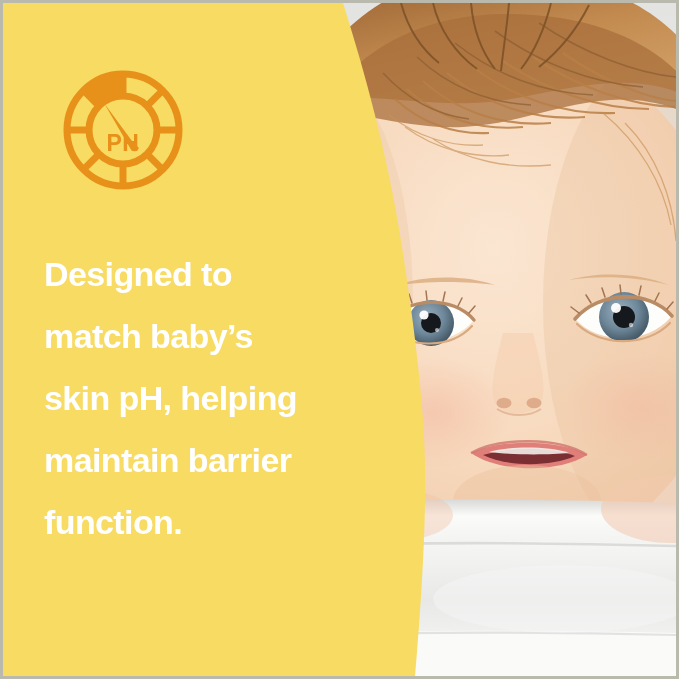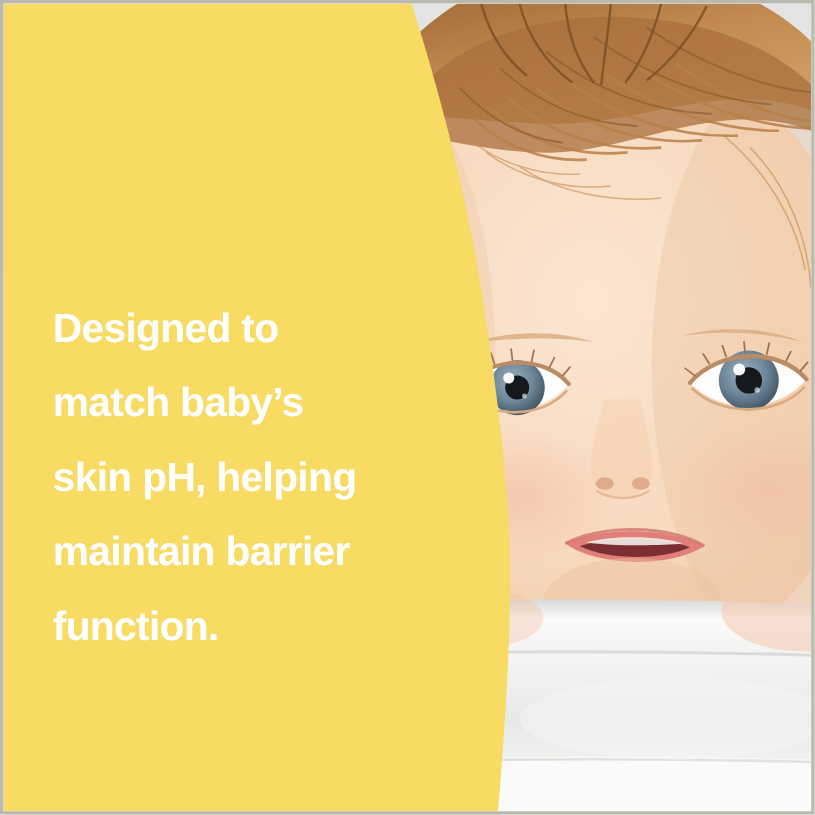--- a/index.html
+++ b/index.html
@@ -269,20 +269,47 @@
         <path d="M0,0 L340,0
                  C362,70 384,150 398,238
                  C412,326 421,404 422,462
                  C423,520 419,590 412,673
                  L0,673 Z" fill="#F7DB63"></path>
       </svg>
     </div>
 
     <div id="panel-content">
 
+      <div id="ph-gauge-icon">
+        <svg width="130" height="130" viewBox="0 0 130 130" xmlns="http://www.w3.org/2000/svg">
+          <g transform="translate(65,65)">
+
+            <circle cx="0" cy="0" r="56" fill="none" stroke="#E8911A" stroke-width="7"></circle>
+
+            <circle cx="0" cy="0" r="34" fill="none" stroke="#E8911A" stroke-width="7"></circle>
+
+            <g stroke="#E8911A" stroke-width="7" stroke-linecap="butt">
+              <line x1="0" y1="-34" x2="0" y2="-56"></line>
+              <line x1="24.0" y1="-24.0" x2="39.6" y2="-39.6"></line>
+              <line x1="34" y1="0" x2="56" y2="0"></line>
+              <line x1="24.0" y1="24.0" x2="39.6" y2="39.6"></line>
+              <line x1="0" y1="34" x2="0" y2="56"></line>
+              <line x1="-24.0" y1="24.0" x2="-39.6" y2="39.6"></line>
+              <line x1="-34" y1="0" x2="-56" y2="0"></line>
+              <line x1="-24.0" y1="-24.0" x2="-39.6" y2="-39.6"></line>
+            </g>
+
+            <path d="M -24.04 -24.04 A 34 34 0 0 1 0 -34 L 0 -56 A 56 56 0 0 0 -39.6 -39.6 Z" fill="#E8911A"></path>
+
+            <path d="M -19 -27 L 9 11 L 16 18 A 5.2 5.2 0 0 1 8.5 20.5 Z" fill="#E8911A"></path>
+
+            <text x="0" y="21" text-anchor="middle" font-family="Liberation Sans, sans-serif" font-weight="bold" font-size="23" fill="#E8911A" letter-spacing="0.5">PH</text>
+          </g>
+        </svg>
+      </div>
 
       <p id="headline">Designed to
 match baby’s
 skin pH, helping
 maintain barrier
 function.</p>
 
     </div>
   </div>
 </div>

